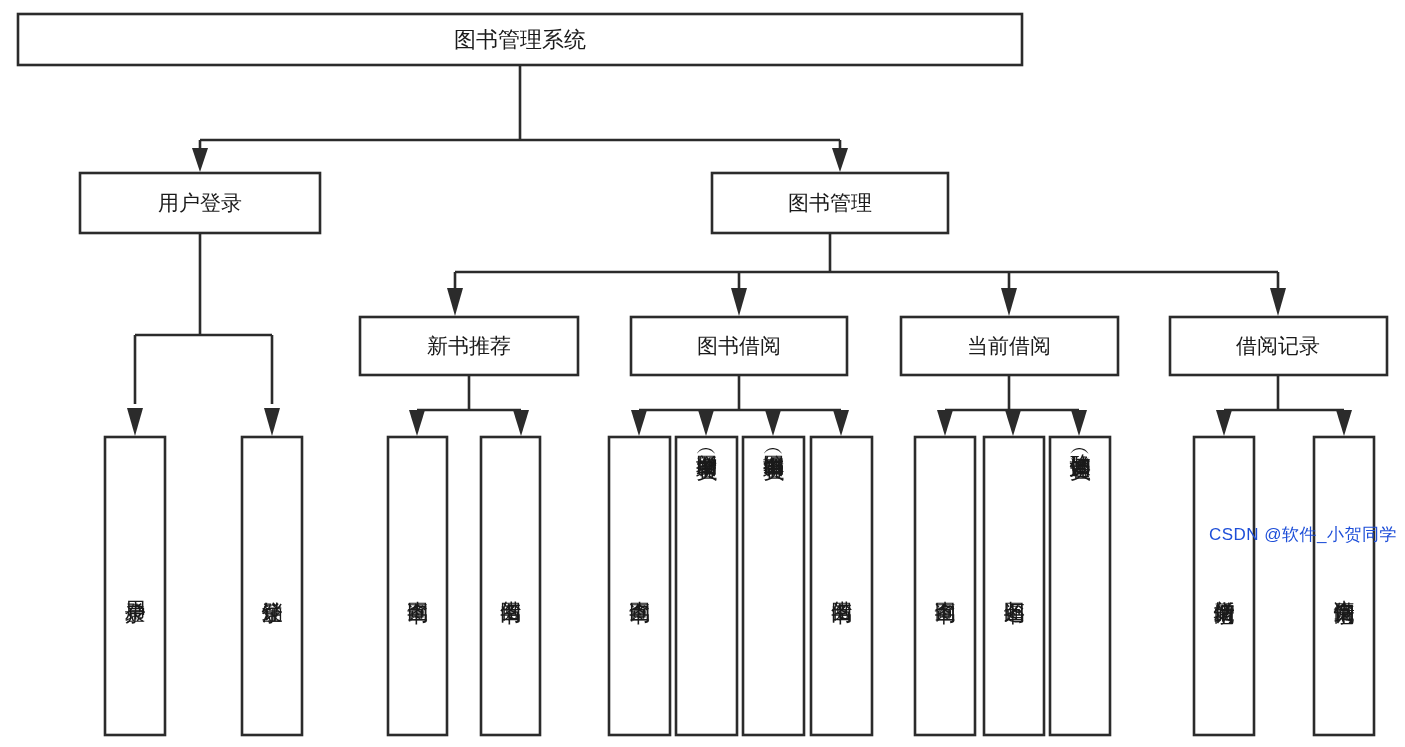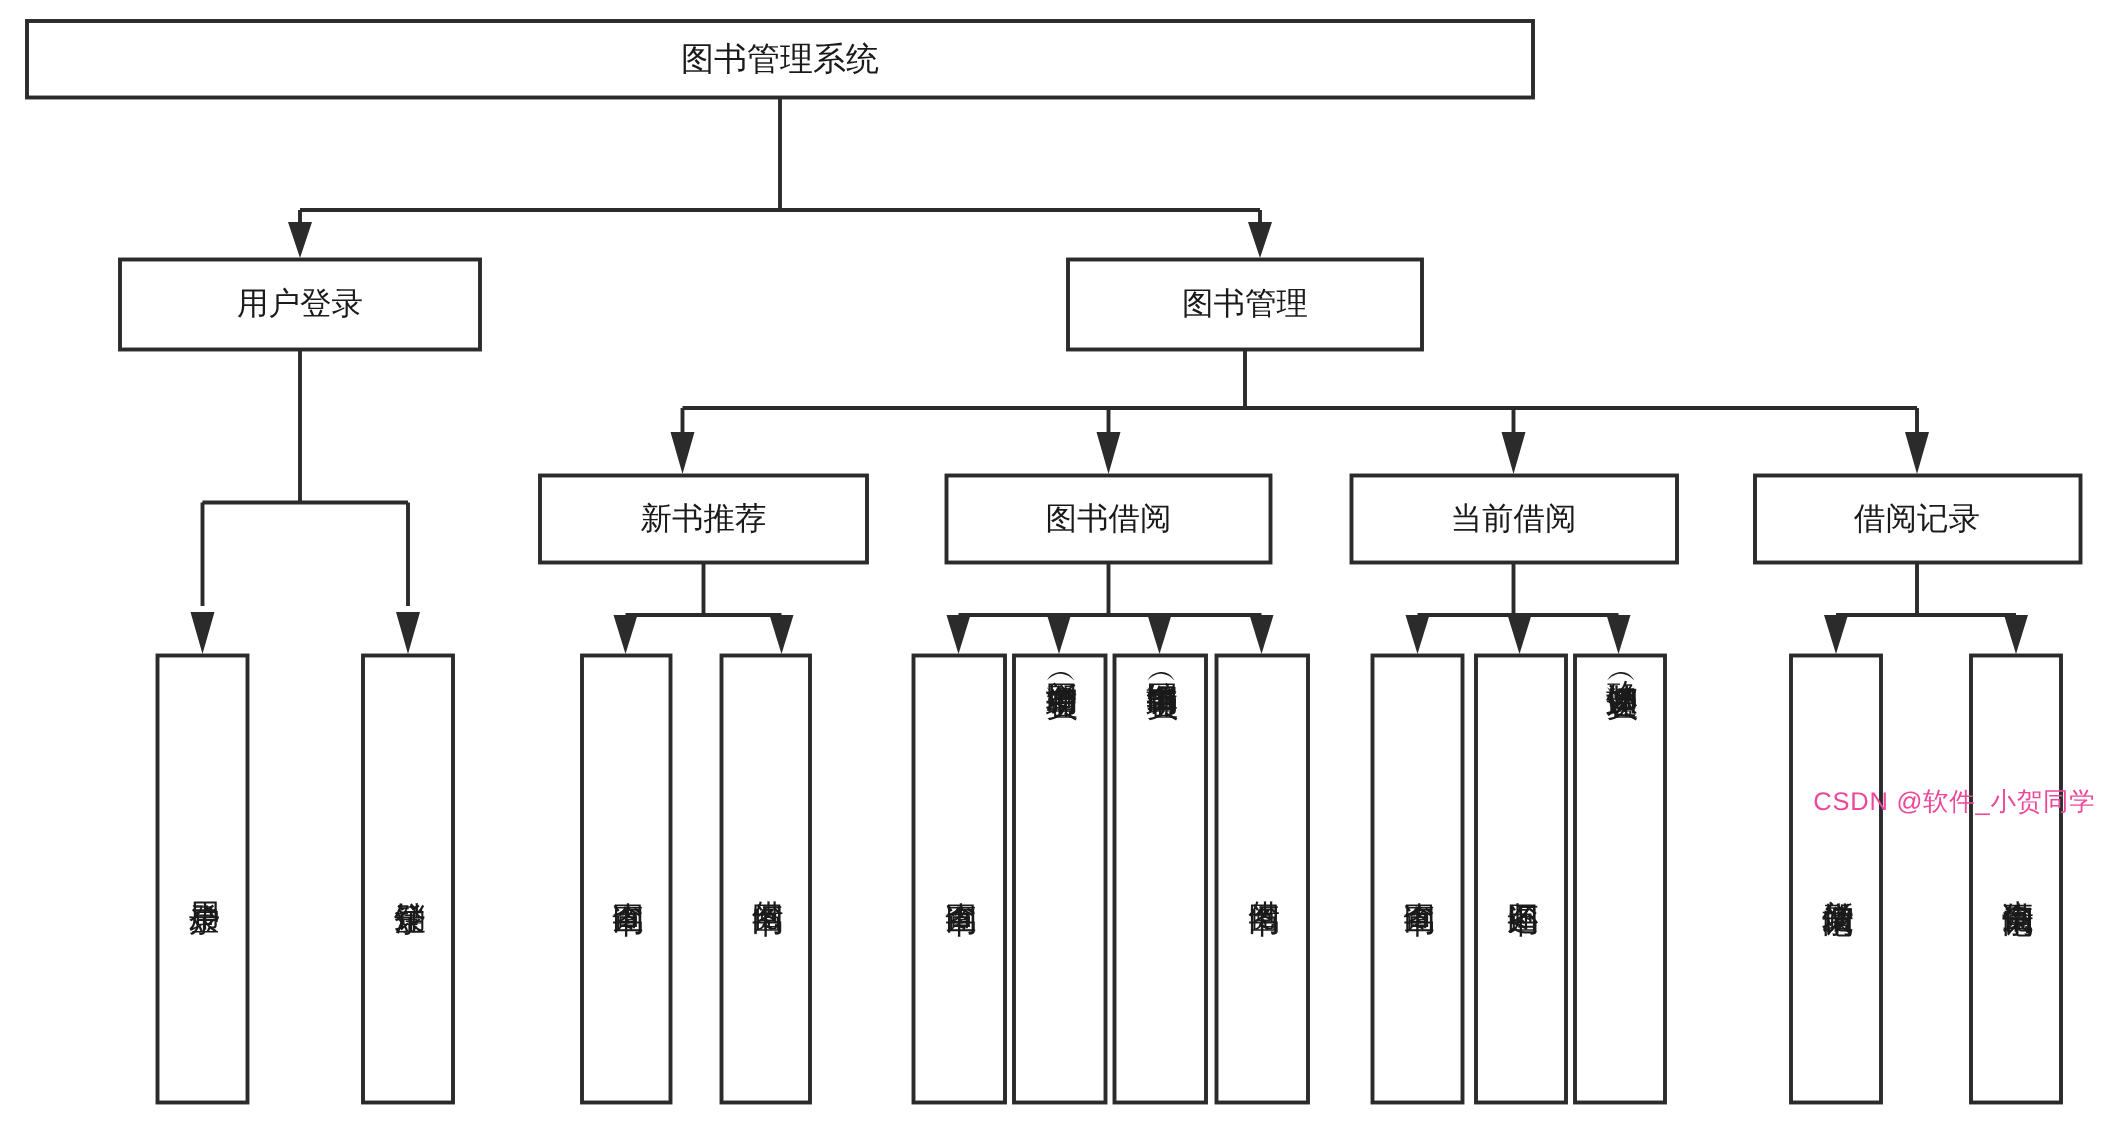--- a/index.html
+++ b/index.html
@@ -73,21 +73,21 @@
     letter-spacing: 1px;
     white-space: nowrap;
     text-align: center;
   }
   .watermark {
     position: absolute;
     right: 8px;
     bottom: 4px;
     font-family: "Liberation Sans", "DejaVu Sans", sans-serif;
     font-size: 17px;
-    color: #ec4899;
+    color: #1d4ed8;
     letter-spacing: 0.5px;
     white-space: nowrap;
   }
 </style>
 </head>
 <body>
 
 <div id="diagram-root">
 
   <svg class="diagram-canvas" viewBox="0 0 1405 747" xmlns="http://www.w3.org/2000/svg">

